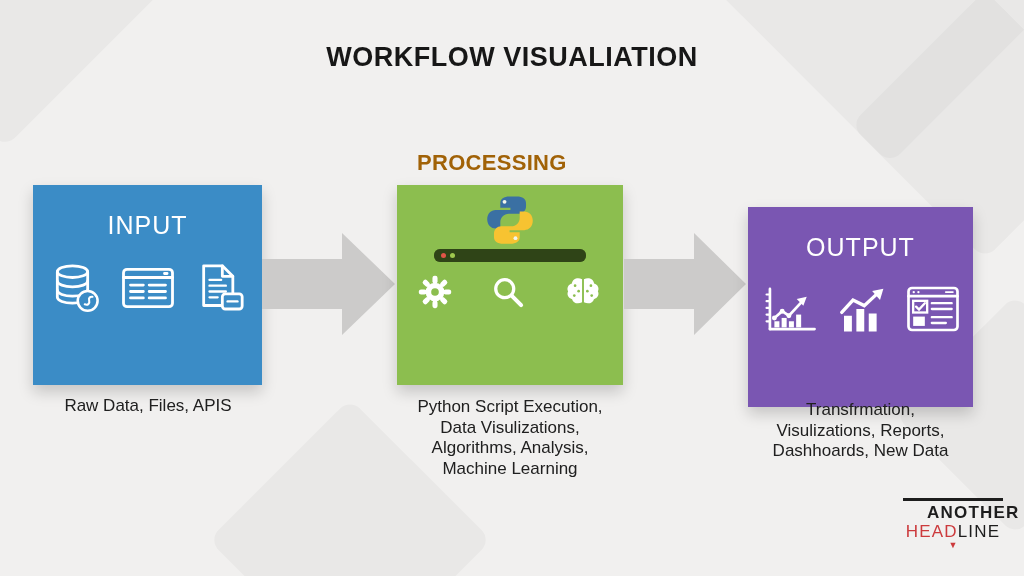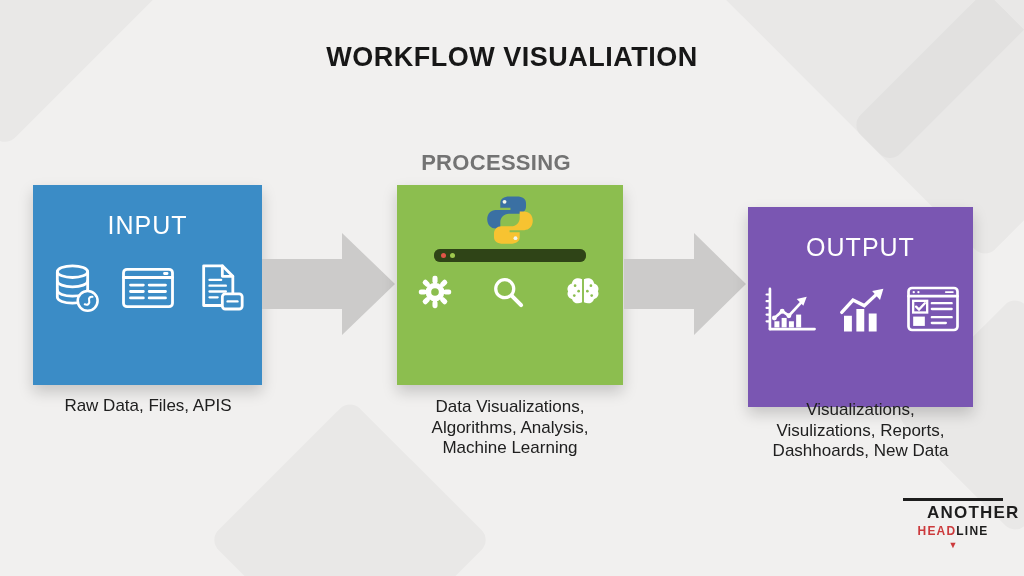--- a/index.html
+++ b/index.html
@@ -14,22 +14,22 @@
   .d2{width:260px;height:260px;left:760px;top:-150px;}
   .d3{width:190px;height:190px;left:890px;top:30px;}
   .d4{width:200px;height:200px;left:250px;top:440px;}
   .d5{width:170px;height:170px;left:930px;top:330px;}
 
   .main-title{
     position:absolute;top:42px;left:0;width:100%;text-align:center;
     font-size:27px;font-weight:bold;color:#171717;letter-spacing:.5px;
   }
   .processing-title{
-    position:absolute;top:150px;left:383px;width:226px;text-align:center;
-    font-size:22px;font-weight:bold;color:#737373;letter-spacing:.3px;
+    position:absolute;top:150px;left:417px;width:226px;
+    font-size:22px;font-weight:bold;color:#a16207;letter-spacing:.3px;
   }
 
   .box{position:absolute;top:185px;height:200px;box-shadow:0 7px 14px rgba(0,0,0,.18);}
   .box-input{left:33px;width:229px;background:#3b8cc6;}
   .box-processing{left:397px;width:226px;background:#8cbe4f;}
   .box-output{left:748px;width:225px;background:#7a56b2;margin-top:22px;}
 
   .box-heading{
     text-align:center;color:#ffffff;font-weight:normal;font-size:25px;
     letter-spacing:1px;margin-top:26px;
@@ -60,21 +60,21 @@
   .cap-input{left:23px;top:396px;width:250px;}
   .cap-processing{left:377px;top:397px;width:266px;}
   .cap-output{left:733px;top:400px;width:255px;}
 
   .arrow{position:absolute;top:230px;}
 
   
   .logo{position:absolute;left:903px;top:498px;width:100px;text-align:center;}
   .logo-bar{height:3px;background:#1d1d1d;margin-bottom:2px;}
   .logo-line1{font-size:17px;font-weight:bold;color:#1d1d1d;letter-spacing:1.2px;line-height:19px;margin-left:24px;}
-  .logo-line2{font-size:12px;font-weight:bold;letter-spacing:1.2px;line-height:19px;}
+  .logo-line2{font-size:17px;font-weight:normal;letter-spacing:1.2px;line-height:19px;}
   .logo-red{color:#cc3a3c;}
   .logo-black{color:#1d1d1d;}
   .logo-chevron{color:#cc3a3c;font-size:9px;line-height:8px;}
 </style>
 </head>
 <body>
 
 <div class="stage">
 
   <div class="bg-diamond d1"></div>
@@ -245,27 +245,28 @@
           <rect x="7" y="27.5" width="10" height="8" fill="#ffffff" stroke="none"></rect>
           <path d="M23 28h17M23 33h12" stroke-width="2"></path>
         </svg>
       </span>
     </div>
   </div>
 
   <div class="caption cap-input">Raw Data, Files, APIS</div>
 
   <div class="caption cap-processing">
-    <div>Data Visualizations,</div>
+    <div>Python Script Execution,</div>
+    <div>Data Visulizations,</div>
     <div>Algorithms, Analysis,</div>
     <div>Machine Learning</div>
   </div>
 
   <div class="caption cap-output">
-    <div>Visualizations,</div>
+    <div>Transfrmation,</div>
     <div>Visulizations, Reports,</div>
     <div>Dashhoards, New Data</div>
   </div>
 
   <div class="logo">
     <div class="logo-bar"></div>
     <div class="logo-line1">ANOTHER</div>
     <div class="logo-line2"><span class="logo-red">HEAD</span><span class="logo-black">LINE</span></div>
     <div class="logo-chevron">▼</div>
   </div>

